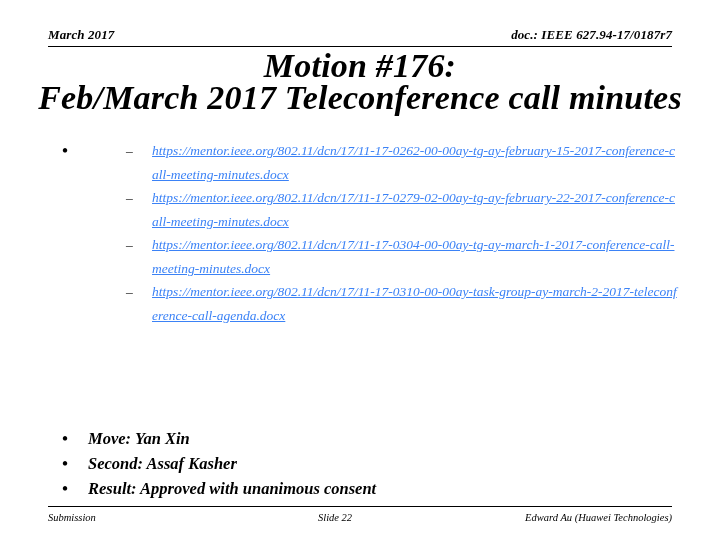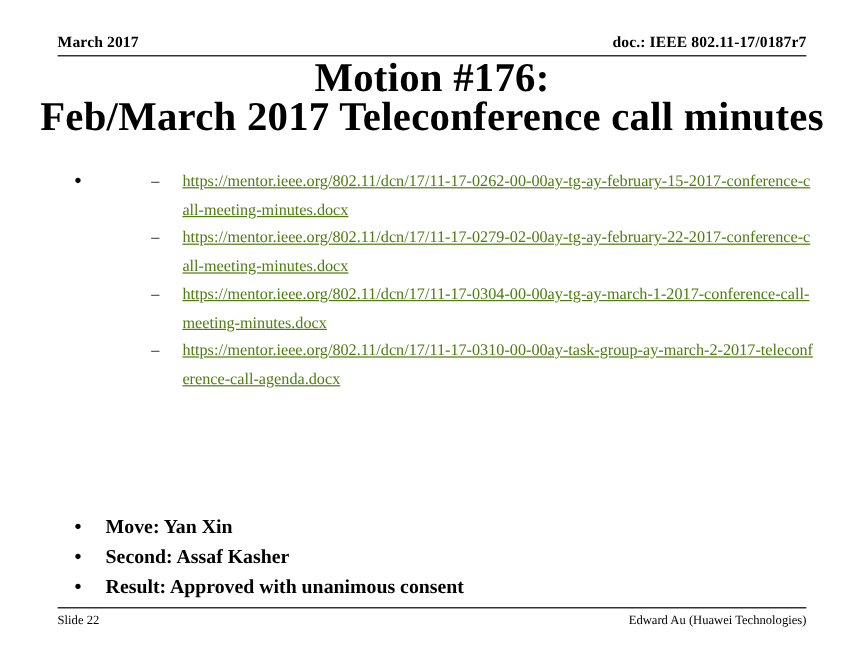--- a/index.html
+++ b/index.html
@@ -14,20 +14,21 @@
     font-family: "Liberation Serif", "DejaVu Serif", serif;
     color: #000000;
     overflow: hidden;
   }
 
   .slide {
     position: absolute;
     inset: 0;
     width: 720px;
     height: 540px;
+    font-style: italic;
   }
 
   
   .header {
     position: absolute;
     left: 48px;
     top: 26px;
     width: 624px;
     height: 22px;
   }
@@ -122,21 +123,21 @@
   }
   li.bullet2 > .marker2 {
     position: absolute;
     left: 5px;
     top: 0;
     font-size: 13.5px;
     line-height: 23.5px;
     color: #000000;
   }
   a.doclink {
-    color: #4d7c0f;
+    color: #3b82f6;
     text-decoration: underline;
     word-break: break-all;
     font-size: 13.5px;
     line-height: 23.5px;
   }
 
   
   .lower-group {
     position: absolute;
     left: 0;
@@ -183,21 +184,21 @@
   .footer-right { flex: 1 1 auto; text-align: right; }
 </style>
 </head>
 <body>
 
 <div class="slide">
 
   <div class="header">
     <div class="header-row">
       <div class="header-left">March 2017</div>
-      <div class="header-right">doc.: IEEE 802.11-17/0187r7</div>
+      <div class="header-right">doc.: IEEE 627.94-17/0187r7</div>
     </div>
     <div class="header-rule"></div>
   </div>
 
   <div class="title-block">
     <div class="title-line">Motion #176:</div>
     <div class="title-line">Feb/March 2017 Teleconference call minutes</div>
   </div>
 
   <div class="body-area">
@@ -240,18 +241,19 @@
       <li class="bullet1">
         <span class="marker">•</span>
         <span>Result:  Approved with unanimous consent</span>
       </li>
     </ul>
   </div>
 
   <div class="footer">
     <div class="footer-rule"></div>
     <div class="footer-row">
+      <div class="footer-left">Submission</div>
       <div class="footer-center">Slide 22</div>
       <div class="footer-right">Edward Au (Huawei Technologies)</div>
     </div>
   </div>
 
 </div>
 
 </body></html>

